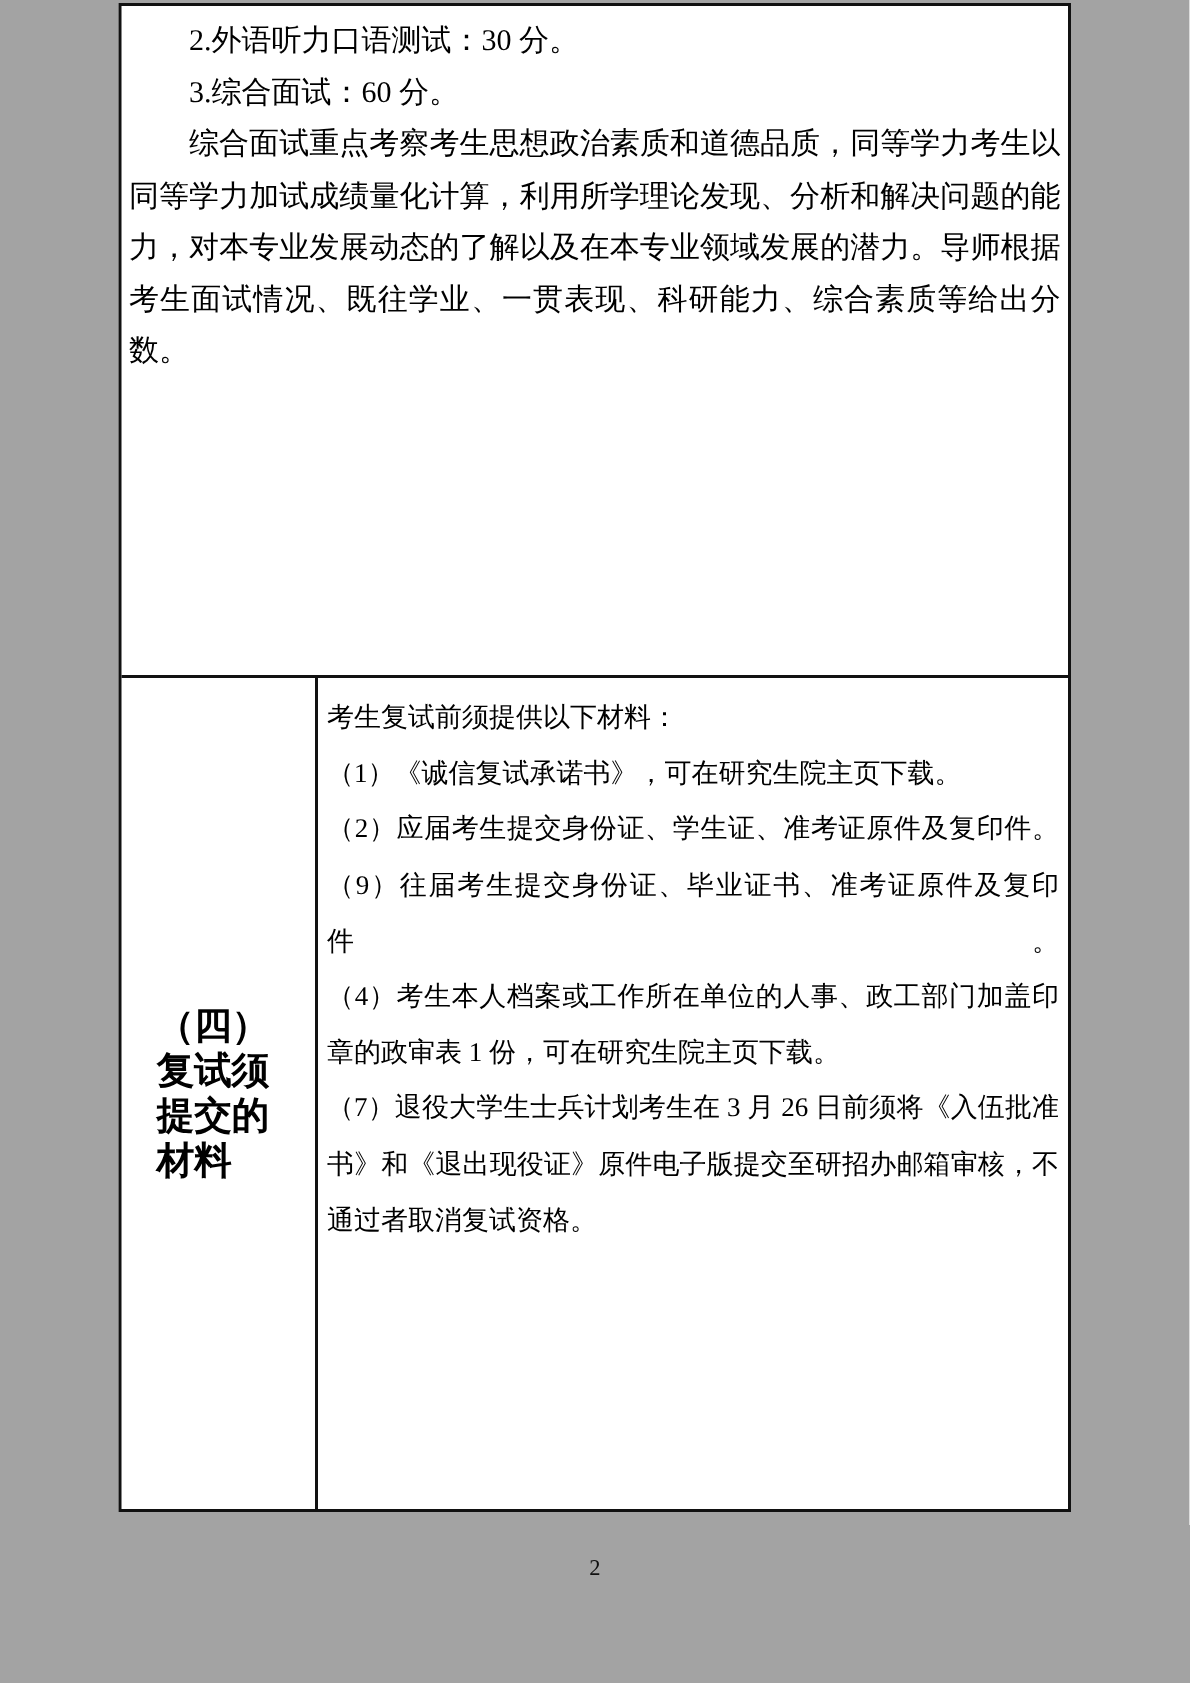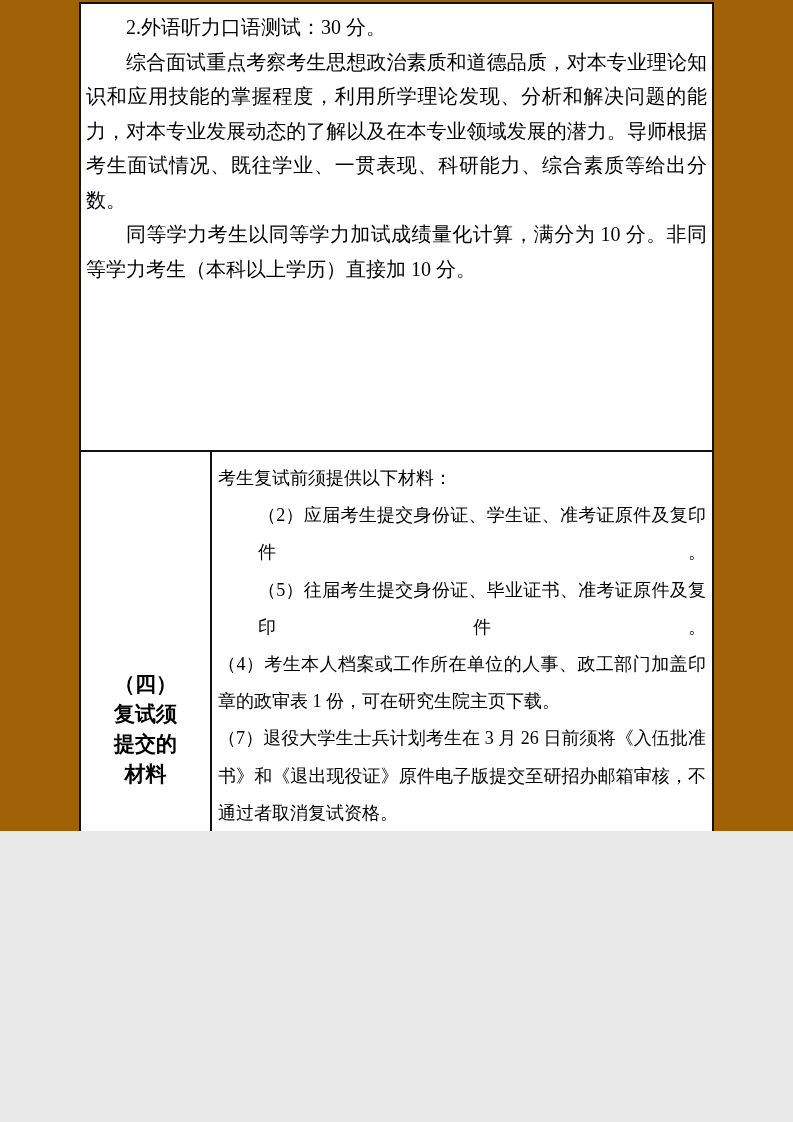--- a/index.html
+++ b/index.html
@@ -1,21 +1,21 @@
 <!DOCTYPE html>
 <html><head>
 <meta charset="utf-8">
 <style>
   html, body { margin: 0; padding: 0; background: #e9e9e9; }
   .page {
     position: relative;
     width: 793px;
-    height: 831px;
+    height: 1122px;
     margin: 0 auto;
-    background: #a16207;
+    background: #a3a3a3;
     color: #000000;
     font-family: "Liberation Serif", "DejaVu Serif", serif;
     overflow: hidden;
   }
   .doc-table {
     position: absolute;
     left: 79px;
     top: 2px;
     width: 635px;
     height: 1006px;
@@ -51,73 +51,73 @@
     display: flex;
     align-items: center;
     justify-content: center;
     overflow: hidden;
   }
   .cell-label p {
     margin: 0;
     width: 82px;
     font-family: "Liberation Sans", "DejaVu Sans", sans-serif;
     font-weight: bold;
-    font-size: 21px;
+    font-size: 25px;
     line-height: 30px;
-    text-align: center;
+    text-align: left;
     word-break: break-all;
   }
   .cell-materials {
     box-sizing: border-box;
     flex: 1;
     padding: 8px 6px 0 6px;
     font-size: 18px;
     line-height: 37.2px;
     overflow: hidden;
   }
   .cell-materials p {
     margin: 0;
     text-align: justify;
     word-break: break-all;
   }
   .cell-materials p.stretch {
     text-align-last: justify;
-    margin-left: 40px;
   }
   .page-number {
     position: absolute;
     left: 0;
     top: 1038px;
     width: 100%;
     text-align: center;
     font-size: 15px;
     color: #111111;
   }
 </style>
 </head>
 <body>
 
 <div class="page">
 
   <div class="doc-table">
 
     <div class="cell-assessment">
       <p>2.外语听力口语测试：30 分。</p>
-      <p>综合面试重点考察考生思想政治素质和道德品质，对本专业理论知识和应用技能的掌握程度，利用所学理论发现、分析和解决问题的能力，对本专业发展动态的了解以及在本专业领域发展的潜力。导师根据考生面试情况、既往学业、一贯表现、科研能力、综合素质等给出分数。</p>
-      <p>同等学力考生以同等学力加试成绩量化计算，满分为 10 分。非同等学力考生（本科以上学历）直接加 10 分。</p>
+      <p>3.综合面试：60 分。</p>
+      <p>综合面试重点考察考生思想政治素质和道德品质，同等学力考生以同等学力加试成绩量化计算，利用所学理论发现、分析和解决问题的能力，对本专业发展动态的了解以及在本专业领域发展的潜力。导师根据考生面试情况、既往学业、一贯表现、科研能力、综合素质等给出分数。</p>
     </div>
 
     <div class="bottom-row">
       <div class="cell-label">
         <p>（四）复试须提交的材料</p>
       </div>
       <div class="cell-materials">
         <p>考生复试前须提供以下材料：</p>
+        <p>（1）《诚信复试承诺书》，可在研究生院主页下载。</p>
         <p class="stretch">（2）应届考生提交身份证、学生证、准考证原件及复印件。</p>
-        <p class="stretch">（5）往届考生提交身份证、毕业证书、准考证原件及复印件。</p>
+        <p class="stretch">（9）往届考生提交身份证、毕业证书、准考证原件及复印件。</p>
         <p>（4）考生本人档案或工作所在单位的人事、政工部门加盖印章的政审表 1 份，可在研究生院主页下载。</p>
         <p>（7）退役大学生士兵计划考生在 3 月 26 日前须将《入伍批准书》和《退出现役证》原件电子版提交至研招办邮箱审核，不通过者取消复试资格。</p>
 
       </div>
     </div>
 
   </div>
 
   <div class="page-number">2</div>
 

